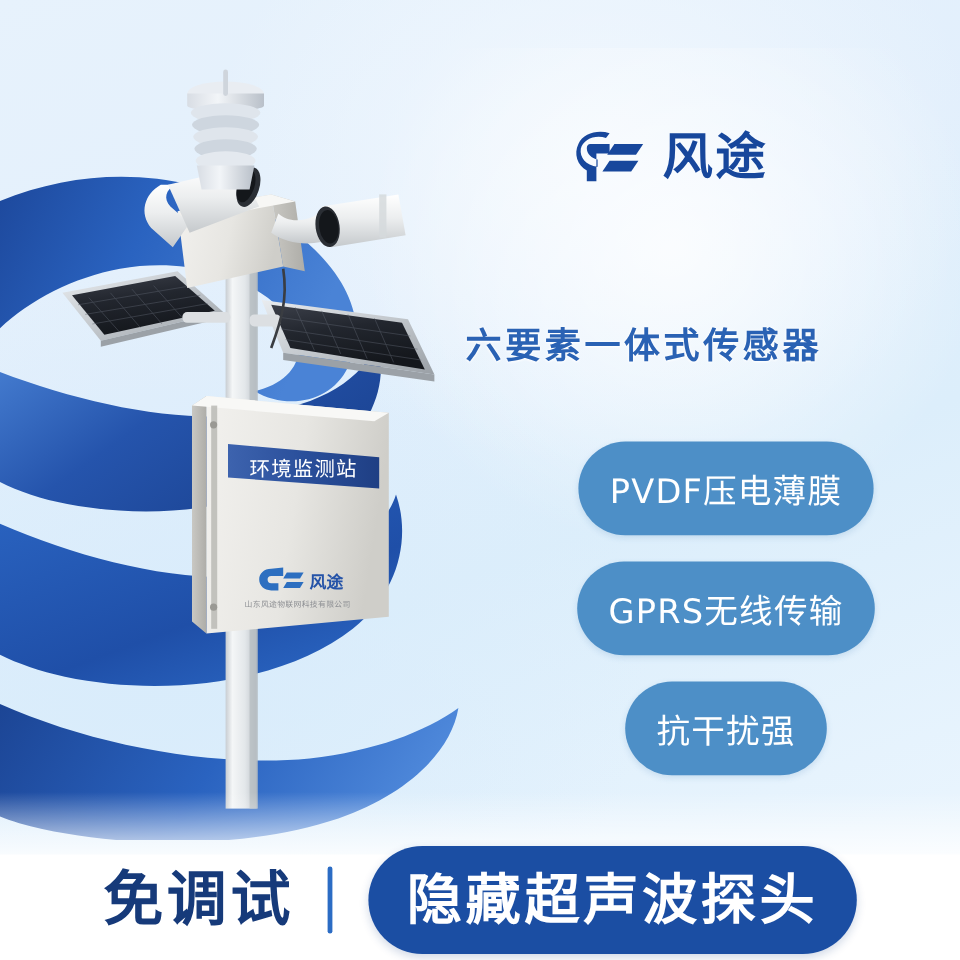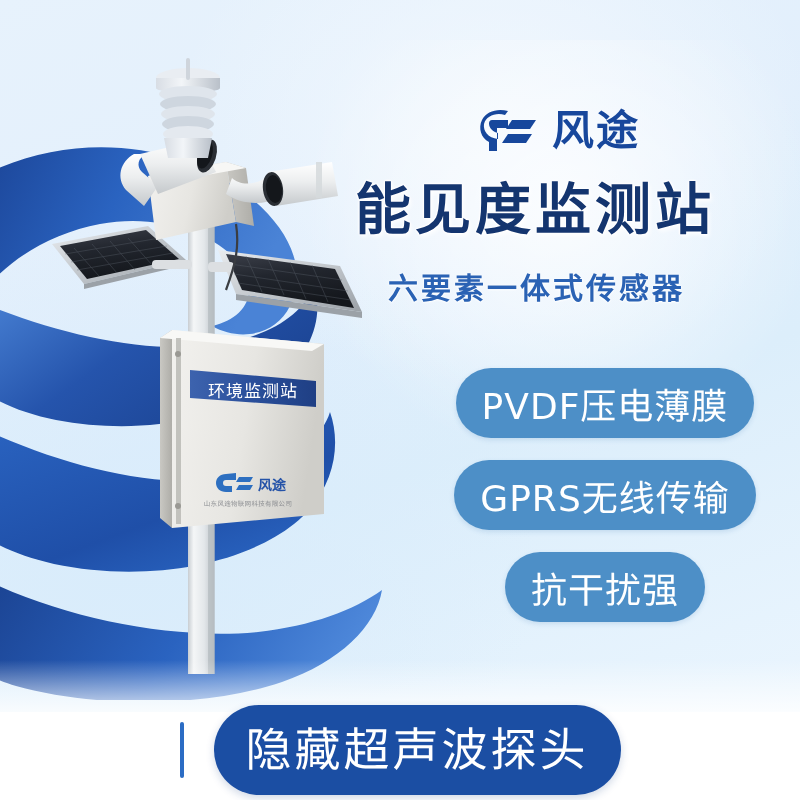--- a/index.html
+++ b/index.html
@@ -71,22 +71,22 @@
     white-space:nowrap;
   }
 
   
   .features{
     position:absolute;left:455px;top:368px;width:300px;
     display:flex;flex-direction:column;align-items:center;gap:22px;
   }
   .pill{
     background:#4d8fc7;color:#ffffff;border-radius:999px;
-    font-size:36px;letter-spacing:1px;
-    padding:9px 26px;white-space:nowrap;text-align:center;
+    font-size:28px;letter-spacing:1px;
+    padding:19px 26px;white-space:nowrap;text-align:center;
     font-family:"DejaVu Sans","Liberation Sans",sans-serif;
     box-shadow:0 2px 5px rgba(60,120,180,.18);
   }
 
   
   .banner{
     position:absolute;left:0;top:700px;width:800px;height:100px;
     display:flex;align-items:center;justify-content:center;gap:0;
   }
   .banner-left{
@@ -95,21 +95,21 @@
     font-family:"DejaVu Sans","Liberation Sans",sans-serif;
     text-shadow:1px 1px 0 rgba(255,255,255,.9);
     padding-right:28px;
   }
   .banner-divider{
     width:4px;height:56px;background:#2b6cc4;border-radius:2px;
     margin-right:30px;flex:0 0 auto;
   }
   .banner-pill{
     background:#1b4ea3;color:#ffffff;border-radius:999px;
-    font-size:46px;font-weight:normal;letter-spacing:3px;
+    font-size:46px;font-weight:bold;letter-spacing:3px;
     padding:18px 32px;white-space:nowrap;line-height:1.18;
     font-family:"DejaVu Sans","Liberation Sans",sans-serif;
     box-shadow:0 3px 8px rgba(20,60,130,.2);
   }
 </style>
 </head>
 <body>
 
 <div id="stage">
 
@@ -300,27 +300,27 @@
     <span class="brand-mark">
       <svg viewBox="0 0 62 46" width="62" height="46" xmlns="http://www.w3.org/2000/svg">
         <path d="M30,3 C20,0 8,3 4,12 C0,20 3,30 11,34 L11,43 L19,43 L19,20 L30,20 L30,12 L14,12 C12,12 11,13.5 11,15.5 C11,20 15,24 20,25 L20,31 C10,30 5,23 6,16 C8,8 18,4 27,7 Z" fill="#17479c"></path>
         <polygon points="34,12 58,12 52,21 28,21" fill="#17479c"></polygon>
         <polygon points="30,26 54,26 48,35 24,35" fill="#17479c"></polygon>
       </svg>
     </span>
     <span class="brand-name">风途</span>
   </div>
 
-  <div class="title">能见度监测站</div>
   <div class="subtitle">六要素一体式传感器</div>
 
   <div class="features">
     <div class="pill">PVDF压电薄膜</div>
     <div class="pill">GPRS无线传输</div>
     <div class="pill">抗干扰强</div>
   </div>
 
   <div class="banner">
+    <span class="banner-left">免调试</span>
     <span class="banner-divider"></span>
     <span class="banner-pill">隐藏超声波探头</span>
   </div>
 
 </div>
 
 </body></html>

